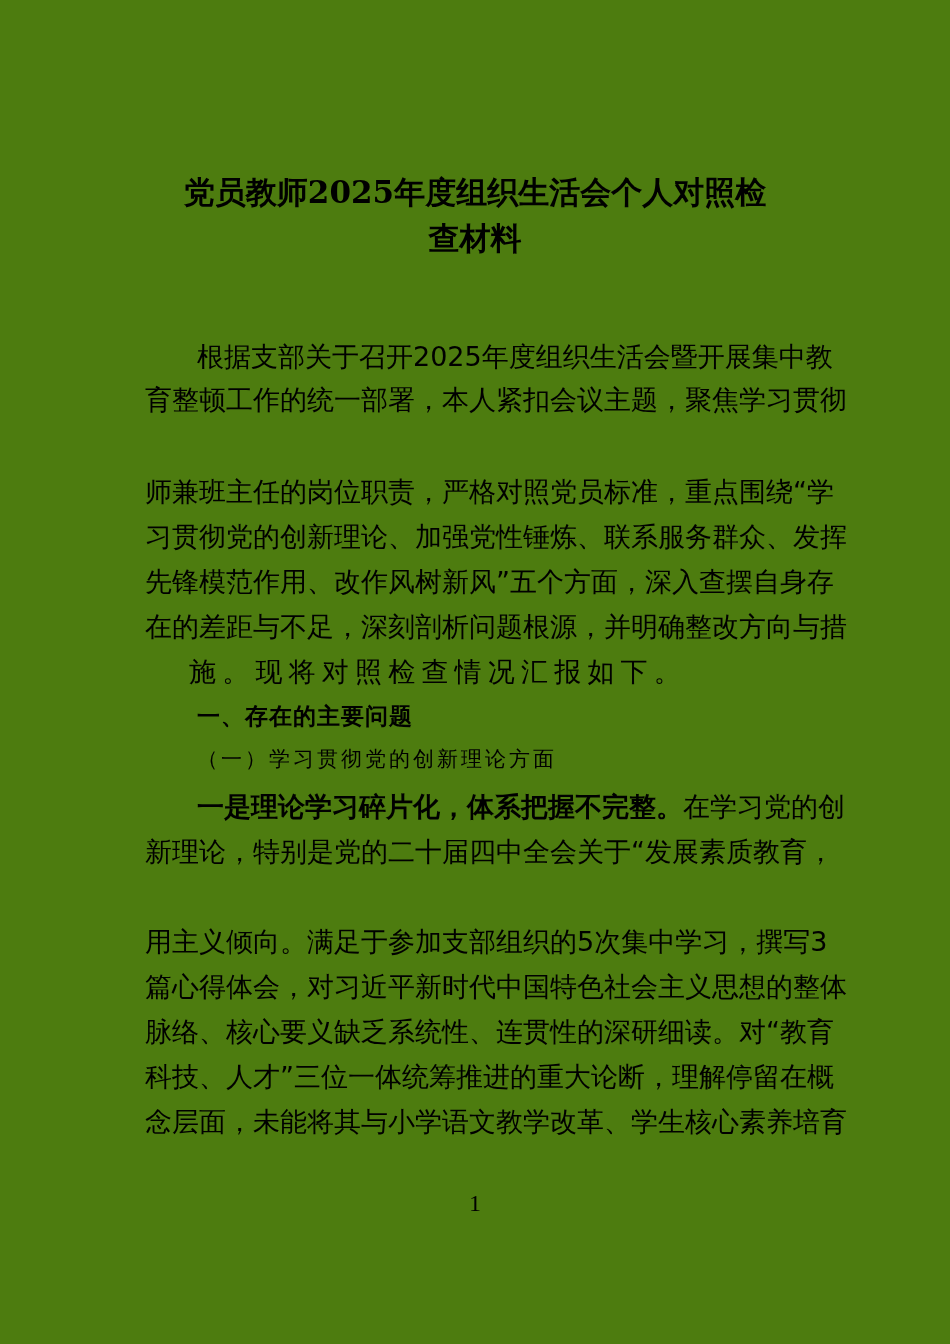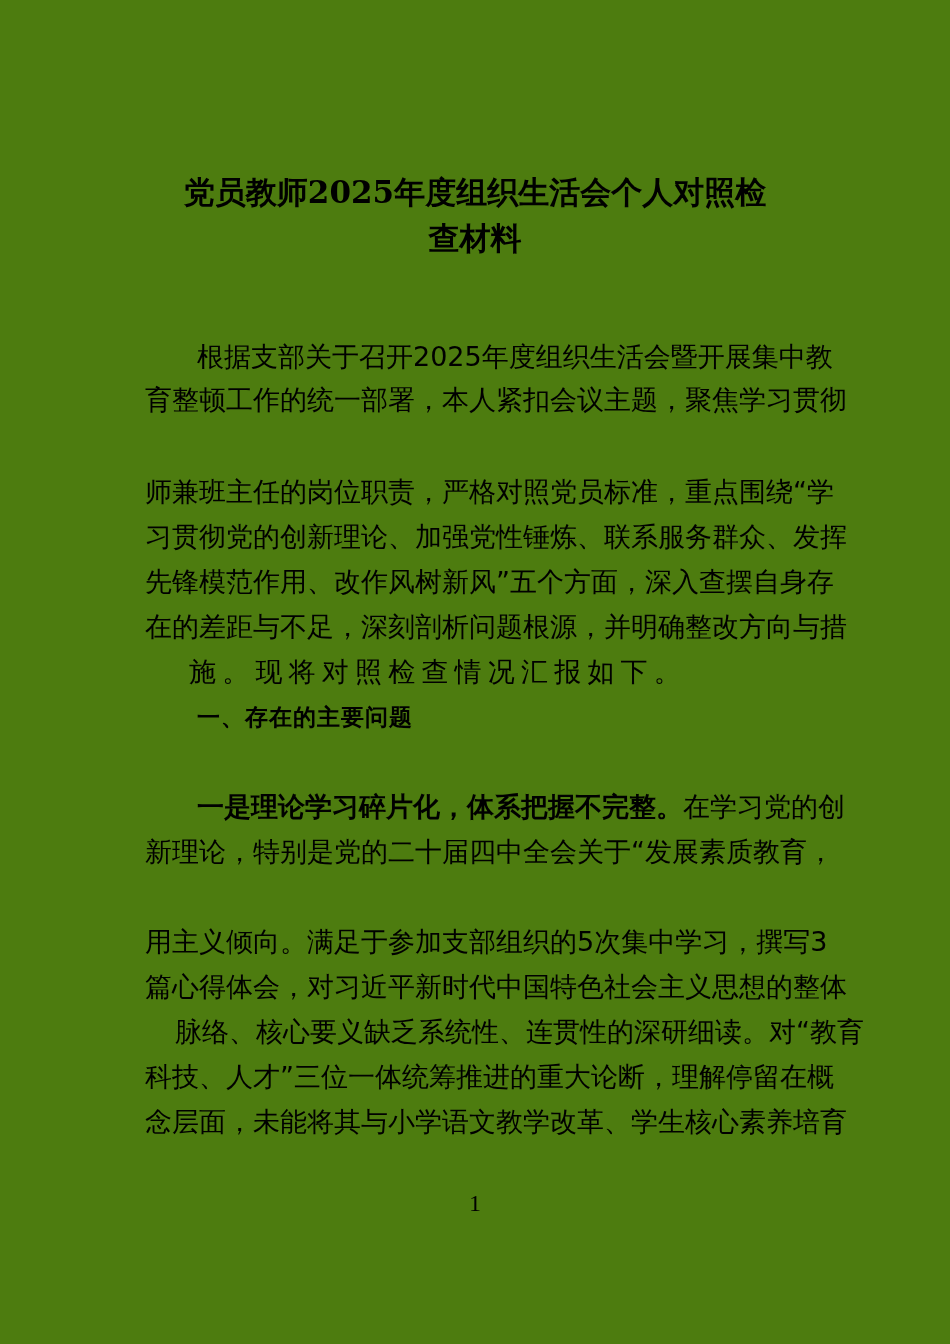--- a/index.html
+++ b/index.html
@@ -51,21 +51,21 @@
     }
     .line.last {
       text-align-last: left;
     }
     .heading1 {
       position: absolute;
       left: 197px;
       font-size: 23px;
       line-height: 30px;
       font-weight: bold;
-      font-family: Liberation Sans, sans-serif;
+      font-family: Liberation Serif, serif;
       white-space: nowrap;
       letter-spacing: 1px;
     }
     .heading2 {
       position: absolute;
       left: 197px;
       font-size: 21px;
       line-height: 30px;
       font-family: "DejaVu Sans", "Liberation Sans", sans-serif;
       white-space: nowrap;
@@ -96,26 +96,27 @@
   <div class="line indent" style="top:342px;">根​据​支​部​关​于​召​开​2​0​2​5​年​度​组​织​生​活​会​暨​开​展​集​中​教</div>
   <div class="line" style="top:387px;font-family:Liberation Mono, monospace;">育​整​顿​工​作​的​统​一​部​署​，​本​人​紧​扣​会​议​主​题​，​聚​焦​学​习​贯​彻</div>
   <div class="line" style="top:477px;">师​兼​班​主​任​的​岗​位​职​责​，​严​格​对​照​党​员​标​准​，​重​点​围​绕​“​学</div>
   <div class="line" style="top:522px;">习​贯​彻​党​的​创​新​理​论​、​加​强​党​性​锤​炼​、​联​系​服​务​群​众​、​发​挥</div>
   <div class="line" style="top:567px;">先​锋​模​范​作​用​、​改​作​风​树​新​风​”​五​个​方​面​，​深​入​查​摆​自​身​存</div>
   <div class="line" style="top:612px;">在​的​差​距​与​不​足​，​深​刻​剖​析​问​题​根​源​，​并​明​确​整​改​方​向​与​措</div>
   <div class="line last" style="top: 657px; letter-spacing: 6.2px; margin-left: 44px;">施。现将对照检查情况汇报如下。</div>
 
   <div class="heading1" style="top:702px;">一、存在的主要问题</div>
 
+  <div class="heading2" style="top:744px;">（一）学习贯彻党的创新理论方面</div>
 
   <div class="line" style="top:837px;">新​理​论​，​特​别​是​党​的​二​十​届​四​中​全​会​关​于​“​发​展​素​质​教​育​，</div>
   <div class="line indent" style="top:792px;">
     <span class="bold-lead">一​是​理​论​学​习​碎​片​化​，​体​系​把​握​不​完​整​。</span><span>在​学​习​党​的​创</span>
   </div>
   <div class="line" style="top:927px;">用​主​义​倾​向​。​满​足​于​参​加​支​部​组​织​的​5​次​集​中​学​习​，​撰​写​3</div>
   <div class="line" style="top:972px;">篇​心​得​体​会​，​对​习​近​平​新​时​代​中​国​特​色​社​会​主​义​思​想​的​整​体</div>
-  <div class="line" style="top:1017px;margin-left:30px;">脉​络​、​核​心​要​义​缺​乏​系​统​性​、​连​贯​性​的​深​研​细​读​。​对​“​教​育</div>
+  <div class="line" style="top:1017px;">脉​络​、​核​心​要​义​缺​乏​系​统​性​、​连​贯​性​的​深​研​细​读​。​对​“​教​育</div>
   <div class="line" style="top:1062px;">科​技​、​人​才​”​三​位​一​体​统​筹​推​进​的​重​大​论​断​，​理​解​停​留​在​概</div>
   <div class="line" style="top:1107px;">念​层​面​，​未​能​将​其​与​小​学​语​文​教​学​改​革​、​学​生​核​心​素​养​培​育</div>
 
   <div class="page-number">1</div>
 
 </div>
 
 </body></html>

